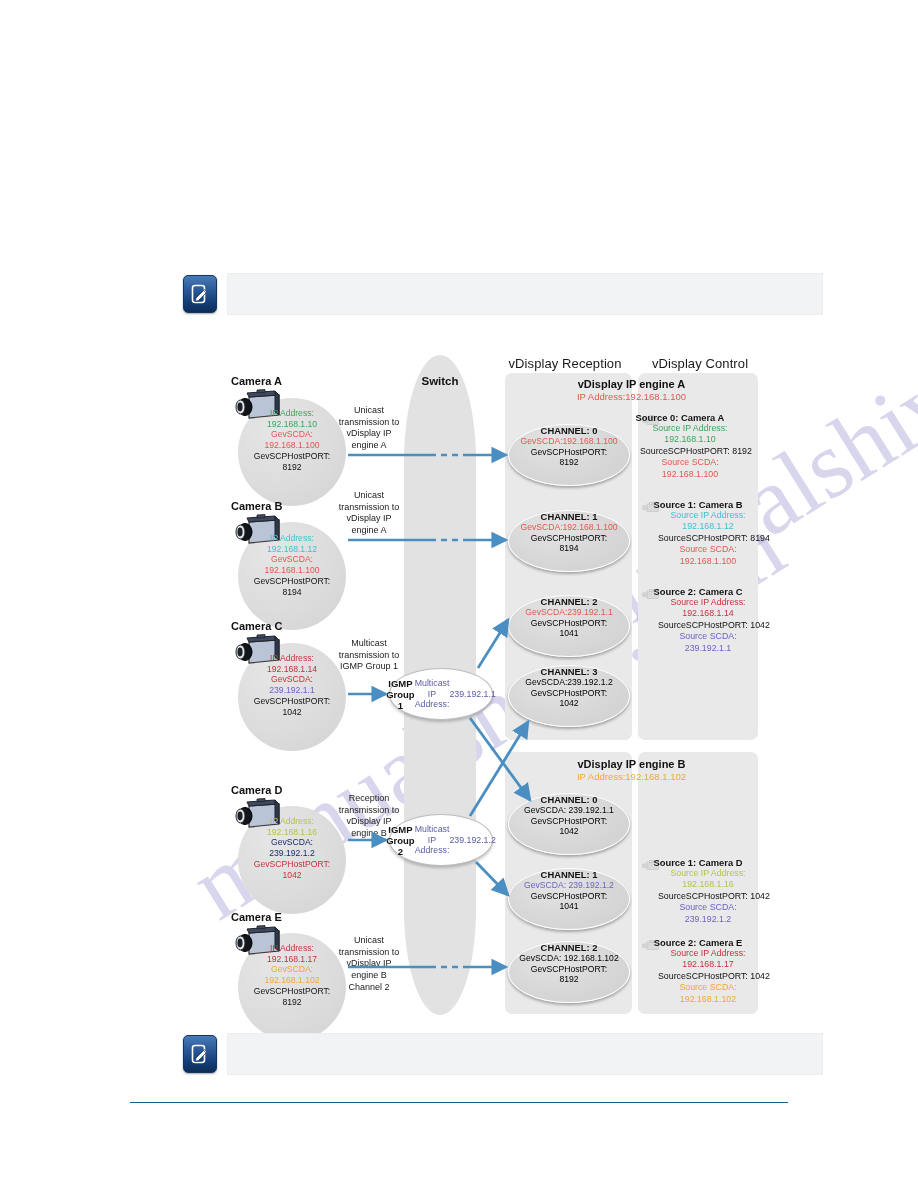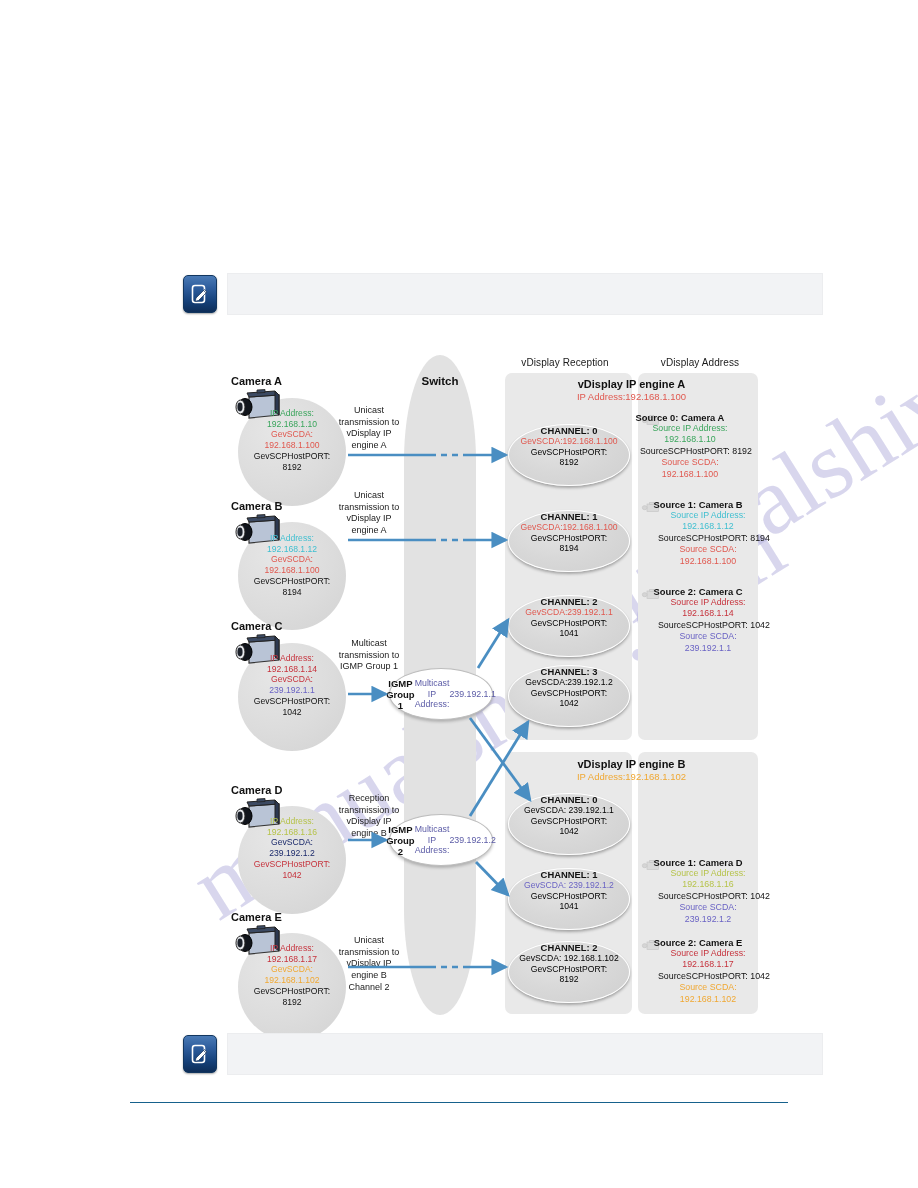--- a/index.html
+++ b/index.html
@@ -36,21 +36,21 @@
     background:#16618c;
   }
 
   
   #diagram { position:absolute; left:0; top:0; width:918px; height:1188px; }
   .svg-layer { position:absolute; left:0; top:0; width:918px; height:1188px; pointer-events:none; }
 
   .lbl { position:absolute; text-align:center; line-height:1.15; }
 
   
-  .col-head { font-size:10px; color:#1a1a1a; letter-spacing:.1px; }
+  .col-head { font-size:13px; color:#1a1a1a; letter-spacing:.1px; }
 
   
   .cam-title { font-size:11px; font-weight:bold; color:#111; text-align:left; }
 
   
   .cam-circle {
     position:absolute;
     border-radius:50%;
     background: radial-gradient(circle at 35% 30%, #e6e6e6 0%, #dcdcdc 55%, #d2d2d2 100%);
   }
@@ -142,21 +142,21 @@
 
   <div class="watermark">
     <span class="wm1">manualshive.com</span>
     <span class="wm2">manualshive.com</span>
   </div>
 
   <div class="switch-shape" style="left:404px; top:355px; width:72px; height:660px;"></div>
   <div class="lbl switch-title" style="left:404px; top:375px; width:72px;">Switch</div>
 
   <div class="lbl col-head" style="left:505px; top:357px; width:120px;">vDisplay Reception</div>
-  <div class="lbl col-head" style="left:640px; top:357px; width:120px;">vDisplay Address</div>
+  <div class="lbl col-head" style="left:640px; top:357px; width:120px;">vDisplay Control</div>
 
   <div class="panel" style="left:505px; top:373px; width:127px; height:367px;"></div>
   <div class="panel" style="left:638px; top:373px; width:120px; height:367px;"></div>
   <div class="lbl panel-title" style="left:505px; top:378px; width:253px;">vDisplay IP engine A</div>
   <div class="lbl panel-ip" style="left:505px; top:392px; width:253px; color:#e0584f;">IP Address:192.168.1.100</div>
 
   <div class="chan" style="left:508px; top:424px; width:122px; height:62px;">
     <div class="t">CHANNEL: 0</div>
     <div class="r" style="color:#e0584f;">GevSCDA:192.168.1.100</div>
     <div class="r">GevSCPHostPORT:</div>

